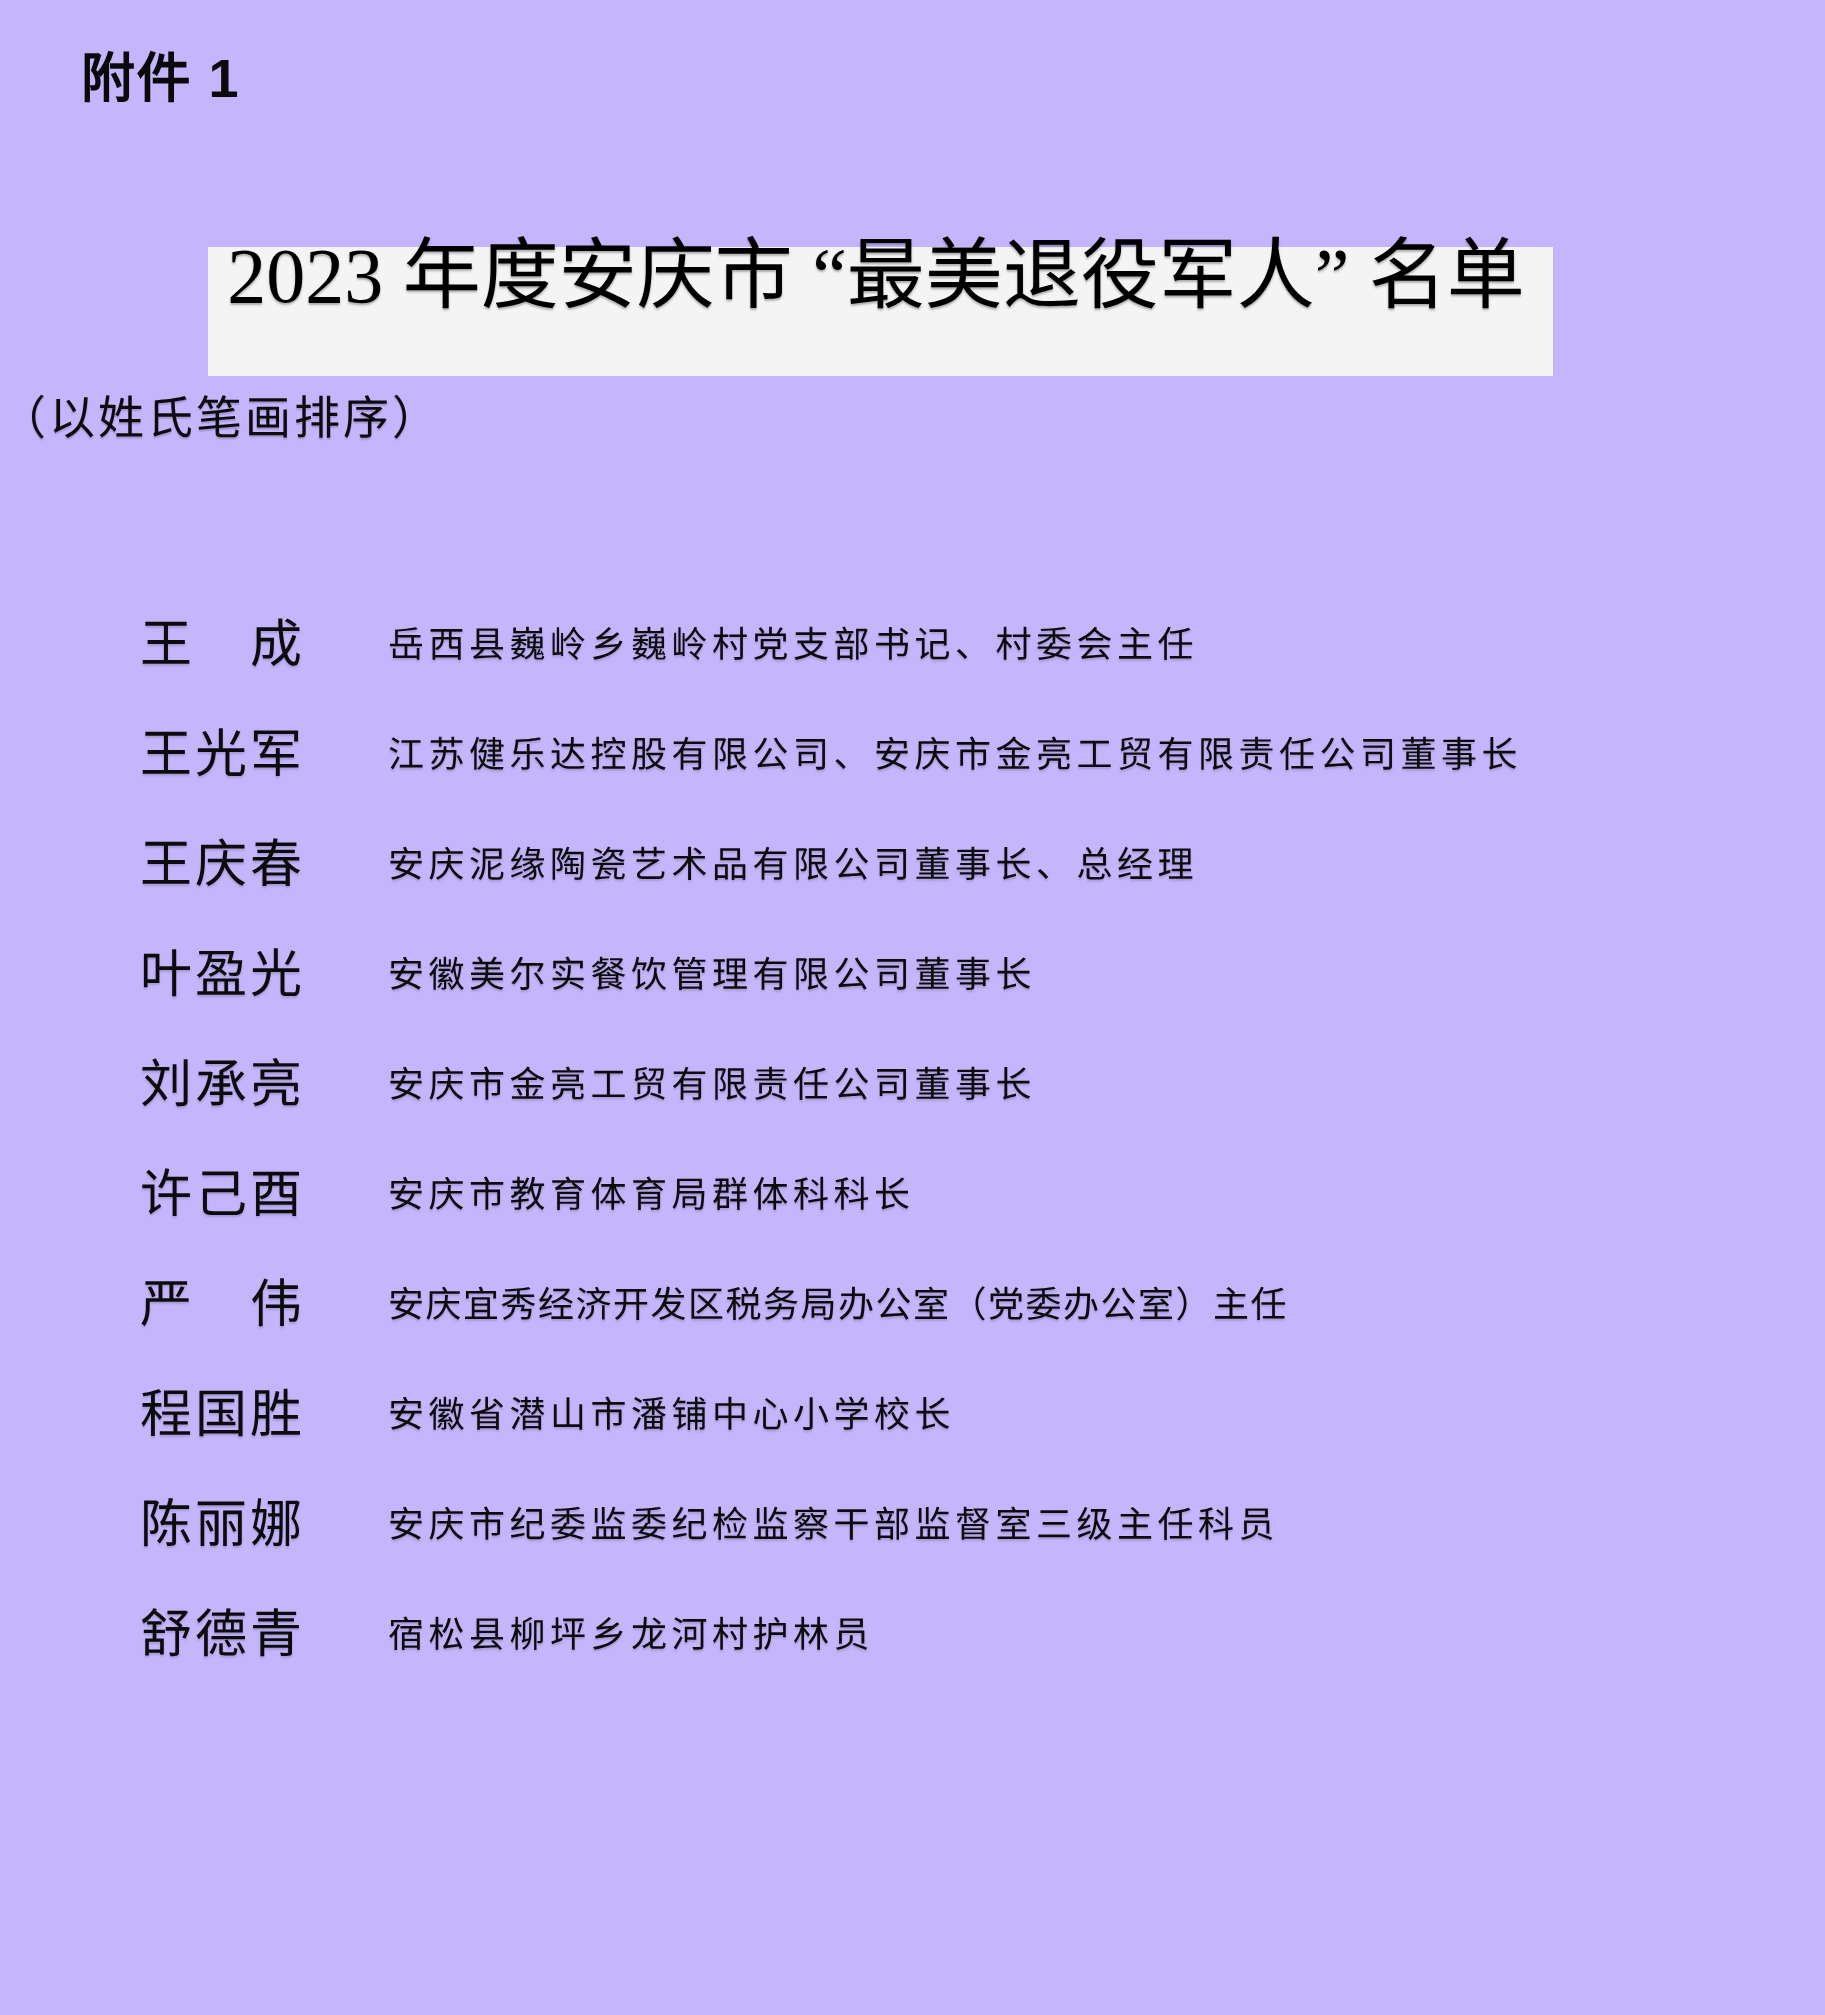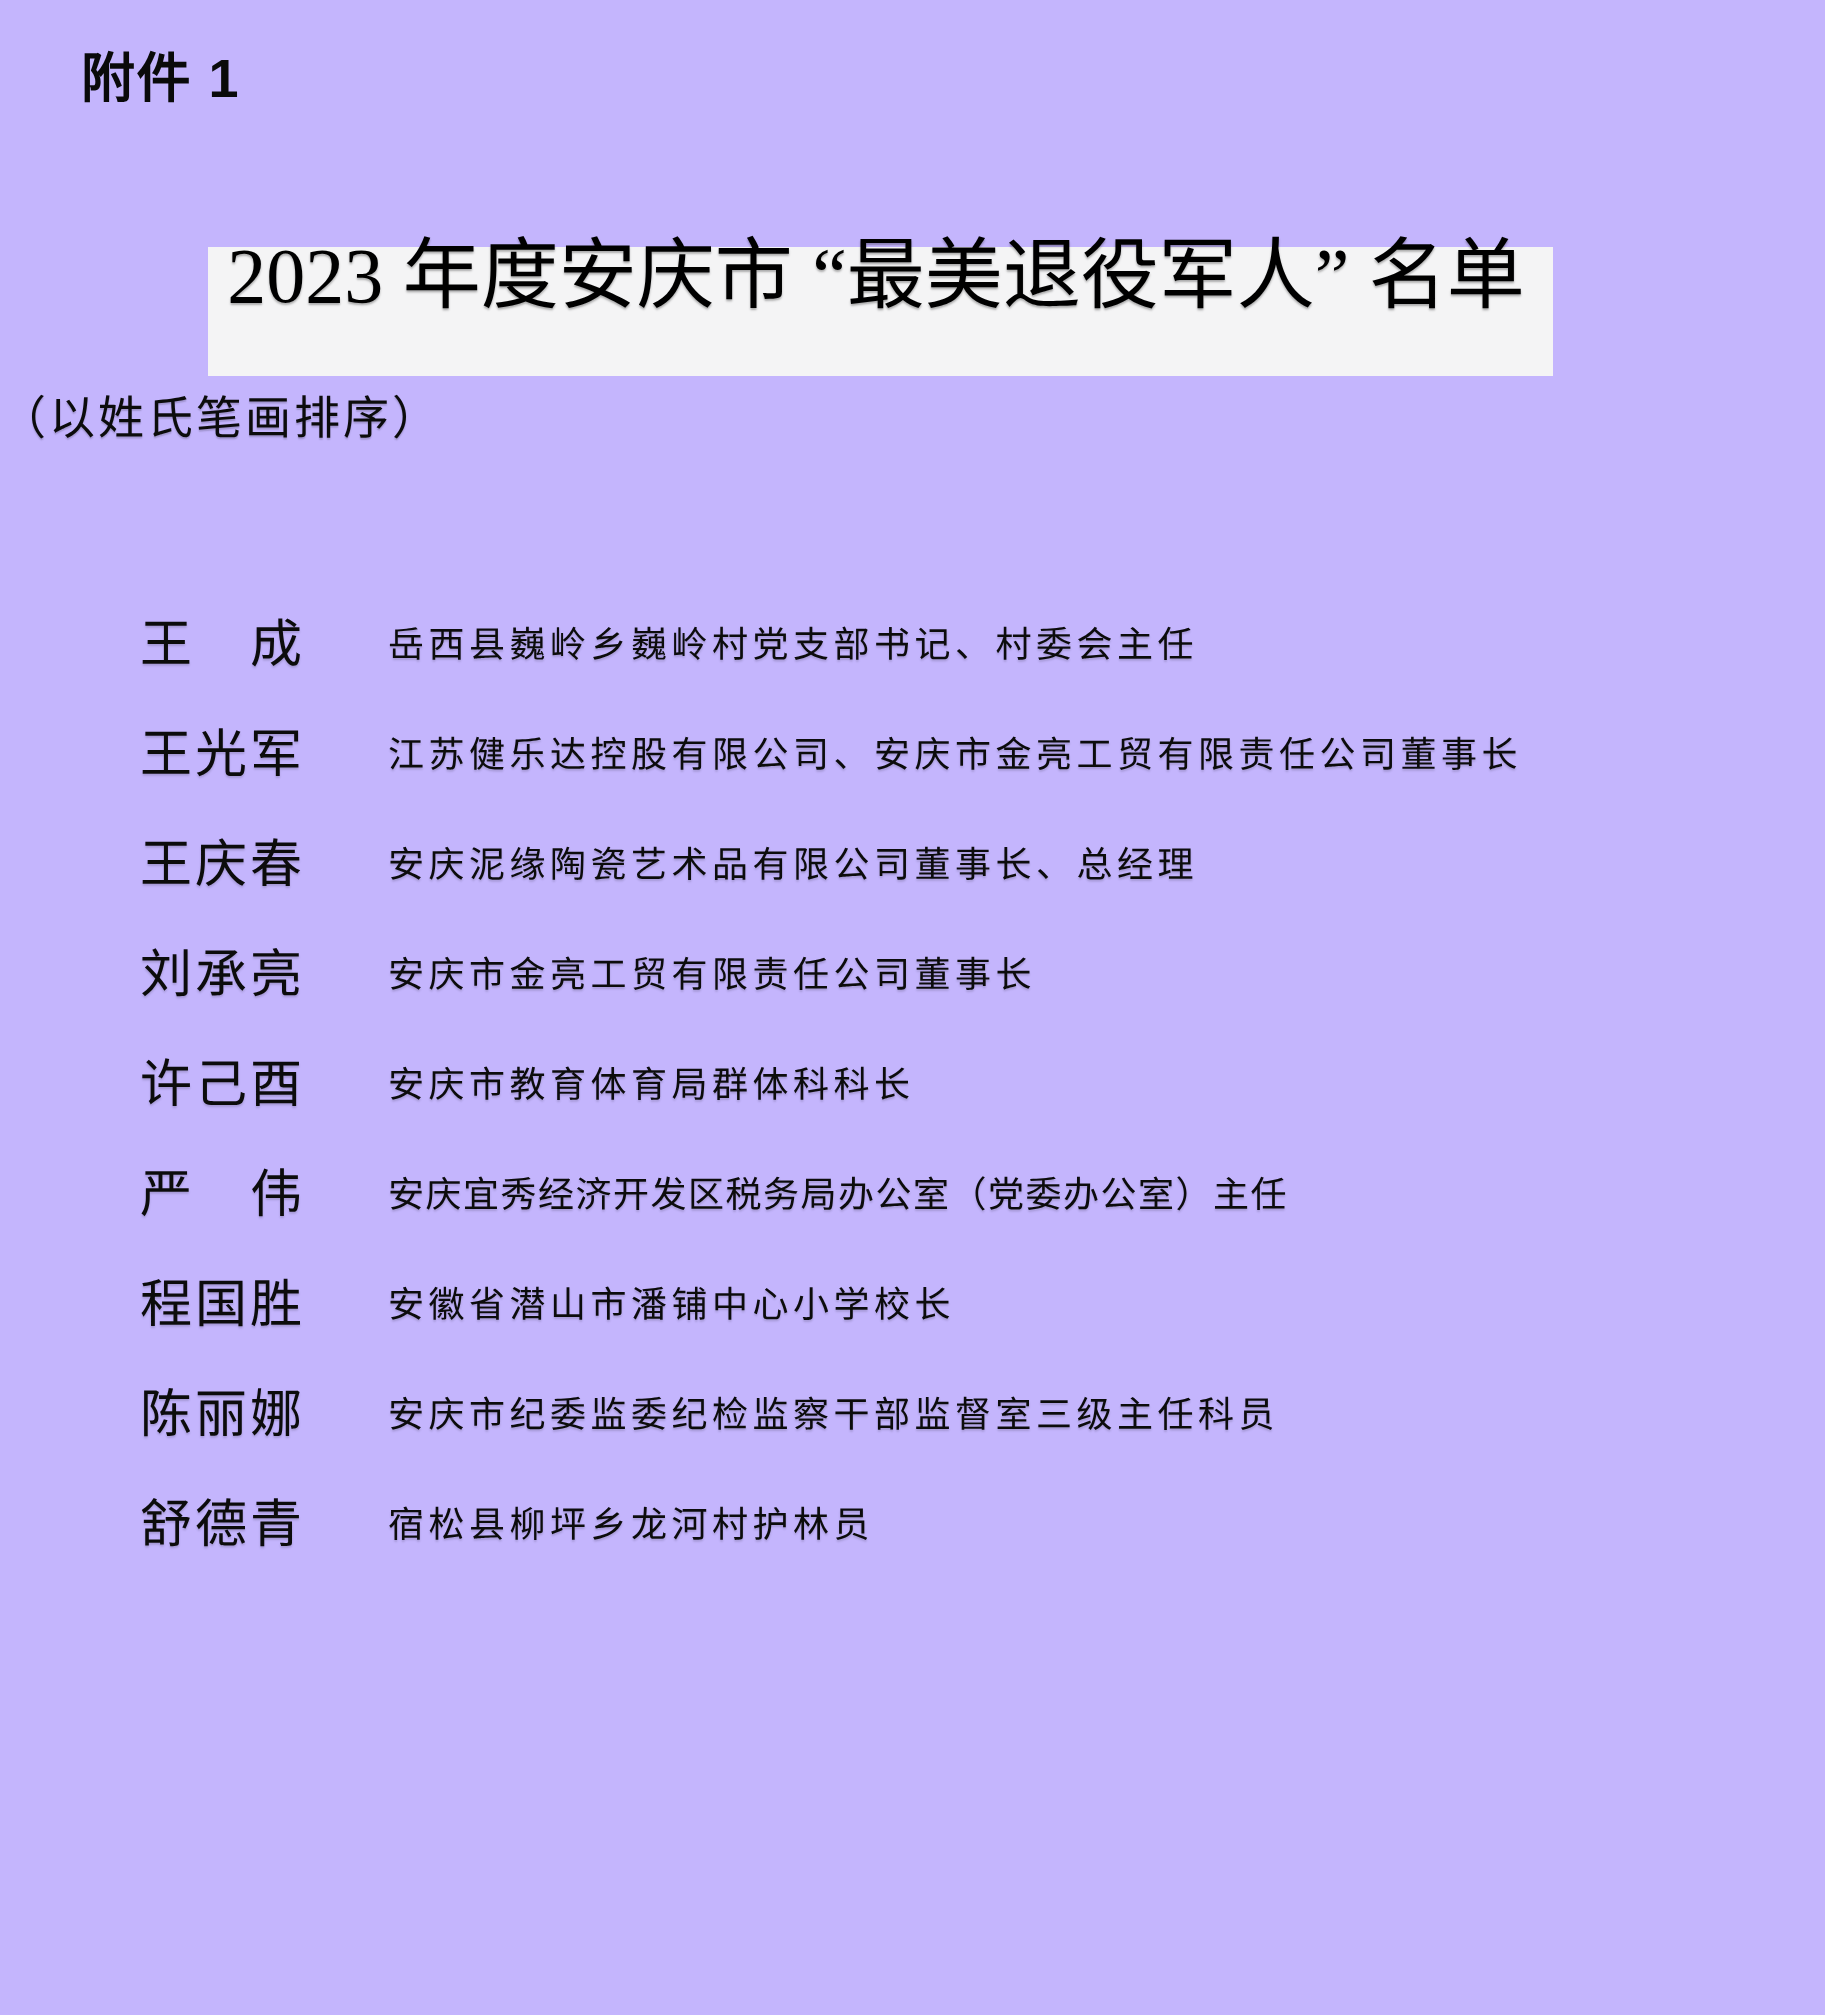--- a/index.html
+++ b/index.html
@@ -130,20 +130,24 @@
     <div class="row">
       <span class="name">王光军</span>
       <span class="desc">江苏健乐达控股有限公司、安庆市金亮工贸有限责任公司董事长</span>
     </div>
 
     <div class="row">
       <span class="name">王庆春</span>
       <span class="desc">安庆泥缘陶瓷艺术品有限公司董事长、总经理</span>
     </div>
 
+    <div class="row">
+      <span class="name">叶盈光</span>
+      <span class="desc">安徽美尔实餐饮管理有限公司董事长</span>
+    </div>
 
     <div class="row">
       <span class="name">刘承亮</span>
       <span class="desc">安庆市金亮工贸有限责任公司董事长</span>
     </div>
 
     <div class="row">
       <span class="name">许己酉</span>
       <span class="desc">安庆市教育体育局群体科科长</span>
     </div>

